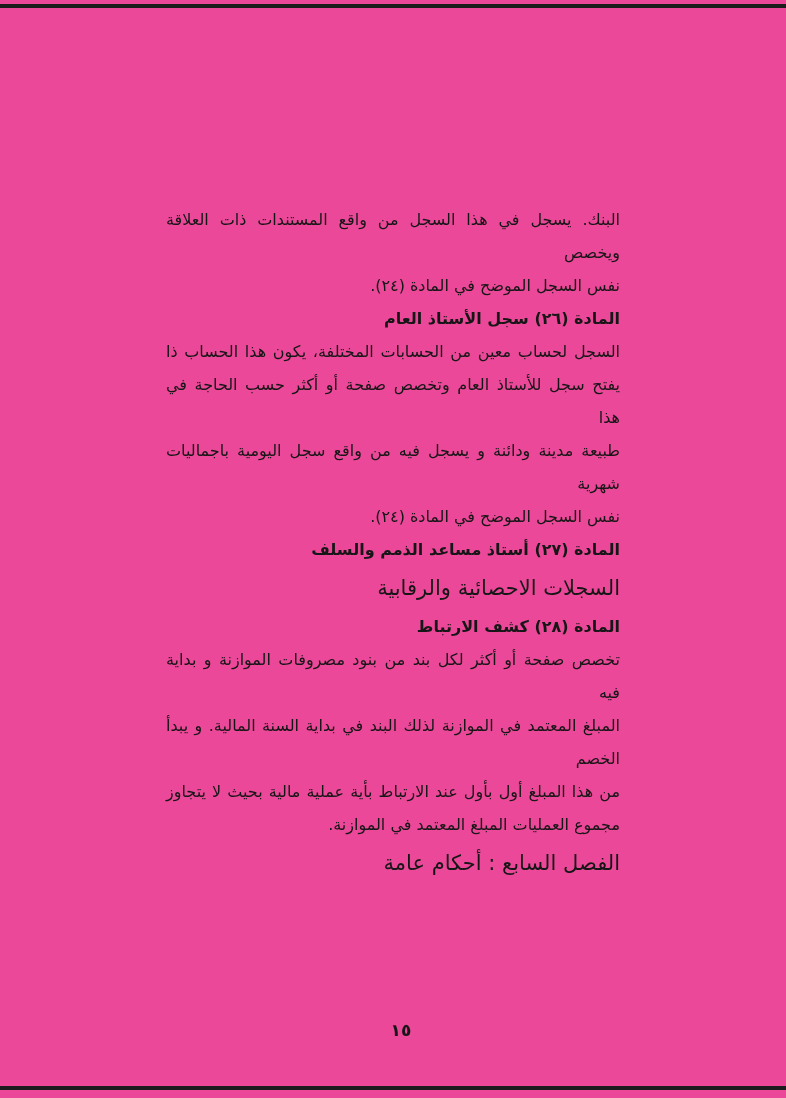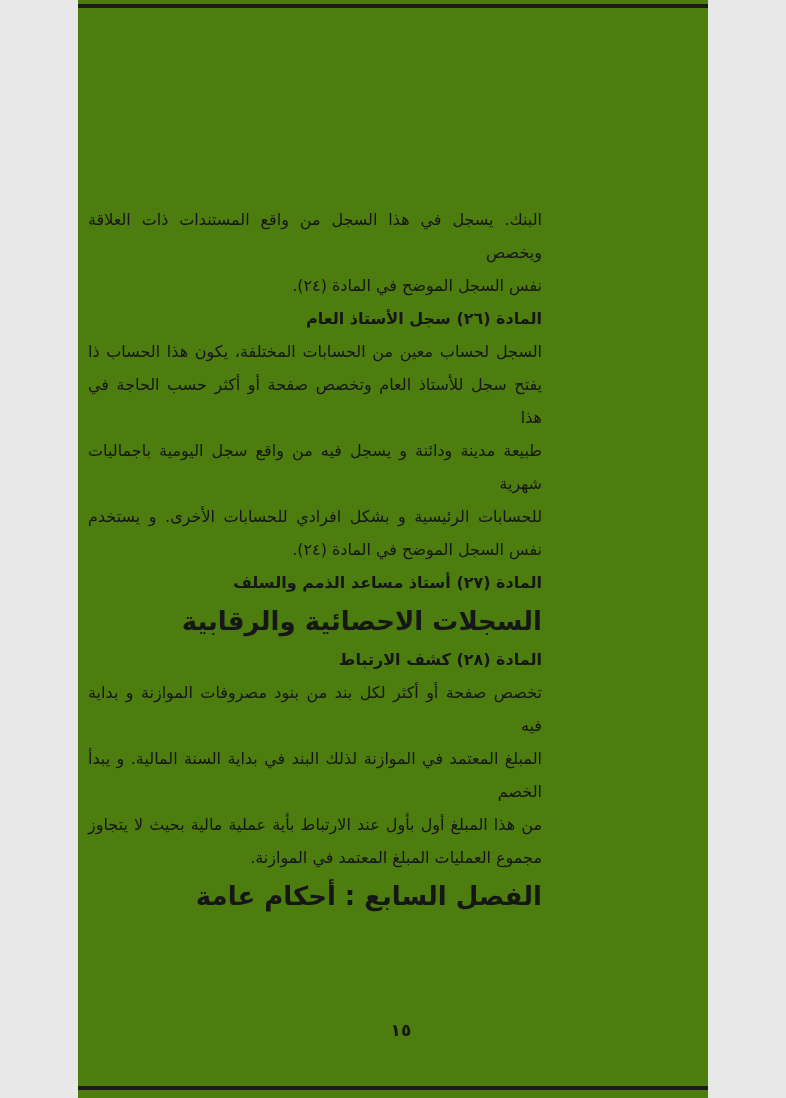--- a/index.html
+++ b/index.html
@@ -1,21 +1,21 @@
 <!DOCTYPE html>
 <html lang="ar"><head>
 <meta charset="utf-8">
 <style>
   html, body { margin: 0; padding: 0; background: #e8e8e8; }
   .page {
     position: relative;
-    width: 630px;
+    width: 786px;
     height: 1098px;
     margin: 0 auto;
-    background: #4d7c0f;
+    background: #ec4899;
     font-family: "DejaVu Sans", sans-serif;
     direction: rtl;
     overflow: hidden;
     color: #161616;
   }
   .scan-edge {
     position: absolute;
     left: 0;
     width: 100%;
     background: #1c1c1c;
@@ -36,22 +36,22 @@
     text-align-last: justify;
   }
   .line.end {
     text-align-last: right;
   }
   .article-title {
     font-weight: bold;
     line-height: 33px;
   }
   .big-heading {
-    font-size: 26px;
-    font-weight: bold;
+    font-size: 21px;
+    font-weight: normal;
     line-height: 44px;
     text-align: right;
   }
   .page-number {
     position: absolute;
     top: 1020px;
     left: 8px;
     width: 100%;
     text-align: center;
     font-size: 17px;
@@ -71,21 +71,20 @@
     <div>
       <div class="line">البنك. يسجل في هذا السجل من واقع المستندات ذات العلاقة ويخصص</div>
       <div class="line end">نفس السجل الموضح في المادة (٢٤).</div>
     </div>
 
     <div class="article-title">المادة (٢٦) سجل الأستاذ العام</div>
     <div>
       <div class="line">السجل لحساب معين من الحسابات المختلفة، يكون هذا الحساب ذا</div>
       <div class="line">يفتح سجل للأستاذ العام وتخصص صفحة أو أكثر حسب الحاجة في هذا</div>
       <div class="line">طبيعة مدينة ودائنة و يسجل فيه من واقع سجل اليومية باجماليات شهرية</div>
-      <div class="line">للحسابات الرئيسية و بشكل افرادي للحسابات الأخرى. و يستخدم</div>
       <div class="line end">نفس السجل الموضح في المادة (٢٤).</div>
     </div>
 
     <div class="article-title">المادة (٢٧) أستاذ مساعد الذمم والسلف</div>
 
     <div class="big-heading">السجلات الاحصائية والرقابية</div>
 
     <div class="article-title">المادة (٢٨) كشف الارتباط</div>
     <div>
       <div class="line">تخصص صفحة أو أكثر لكل بند من بنود مصروفات الموازنة و بداية فيه</div>

